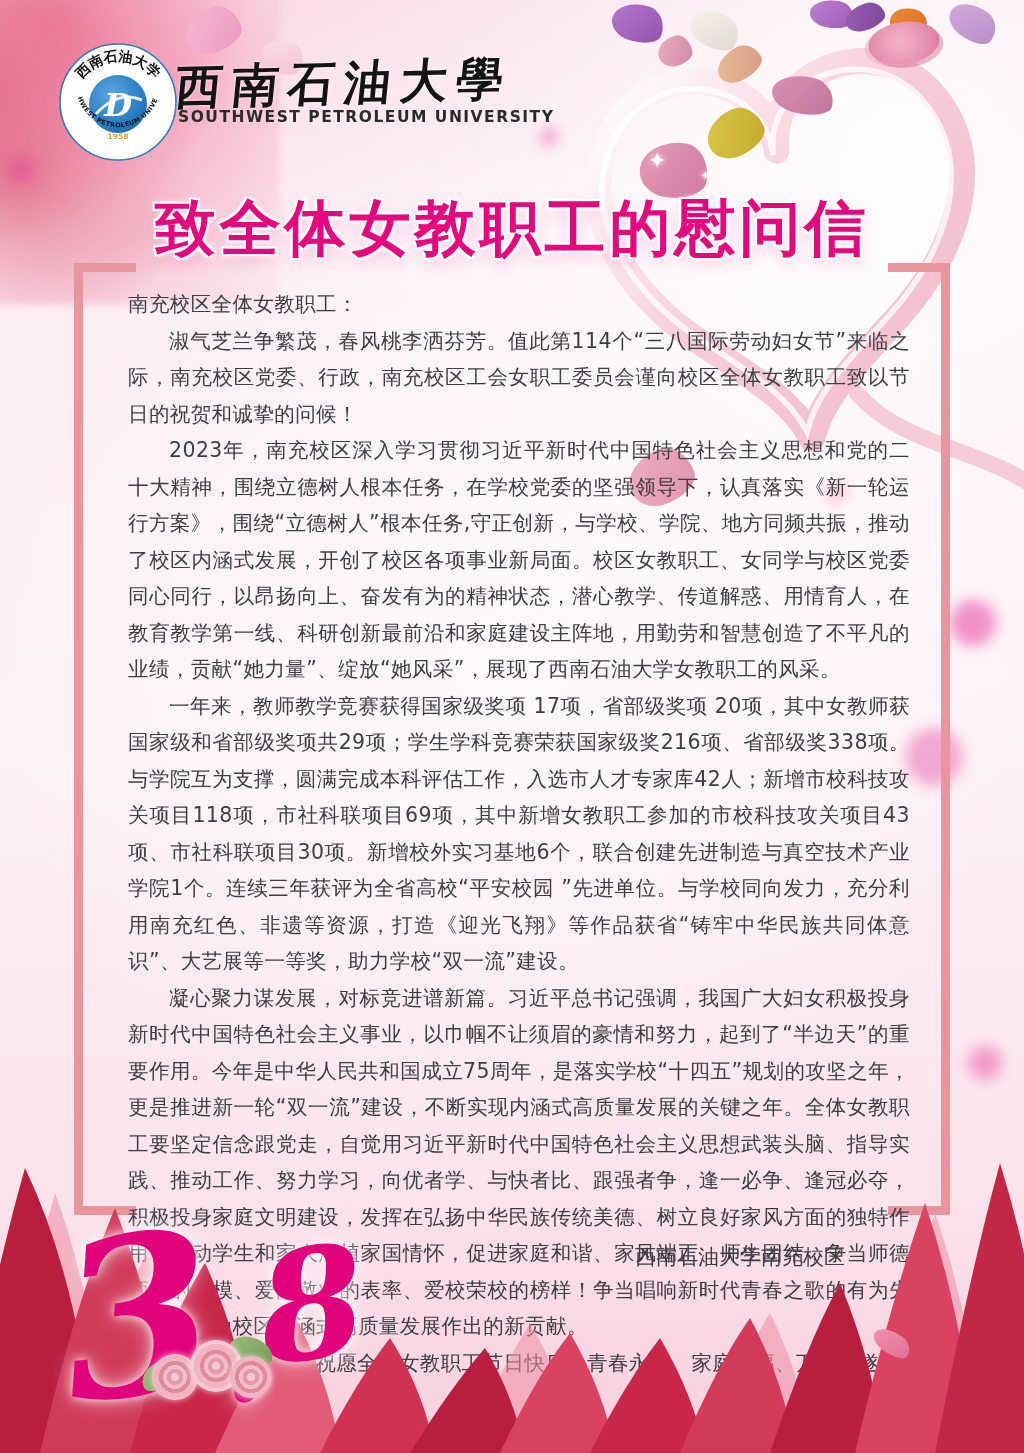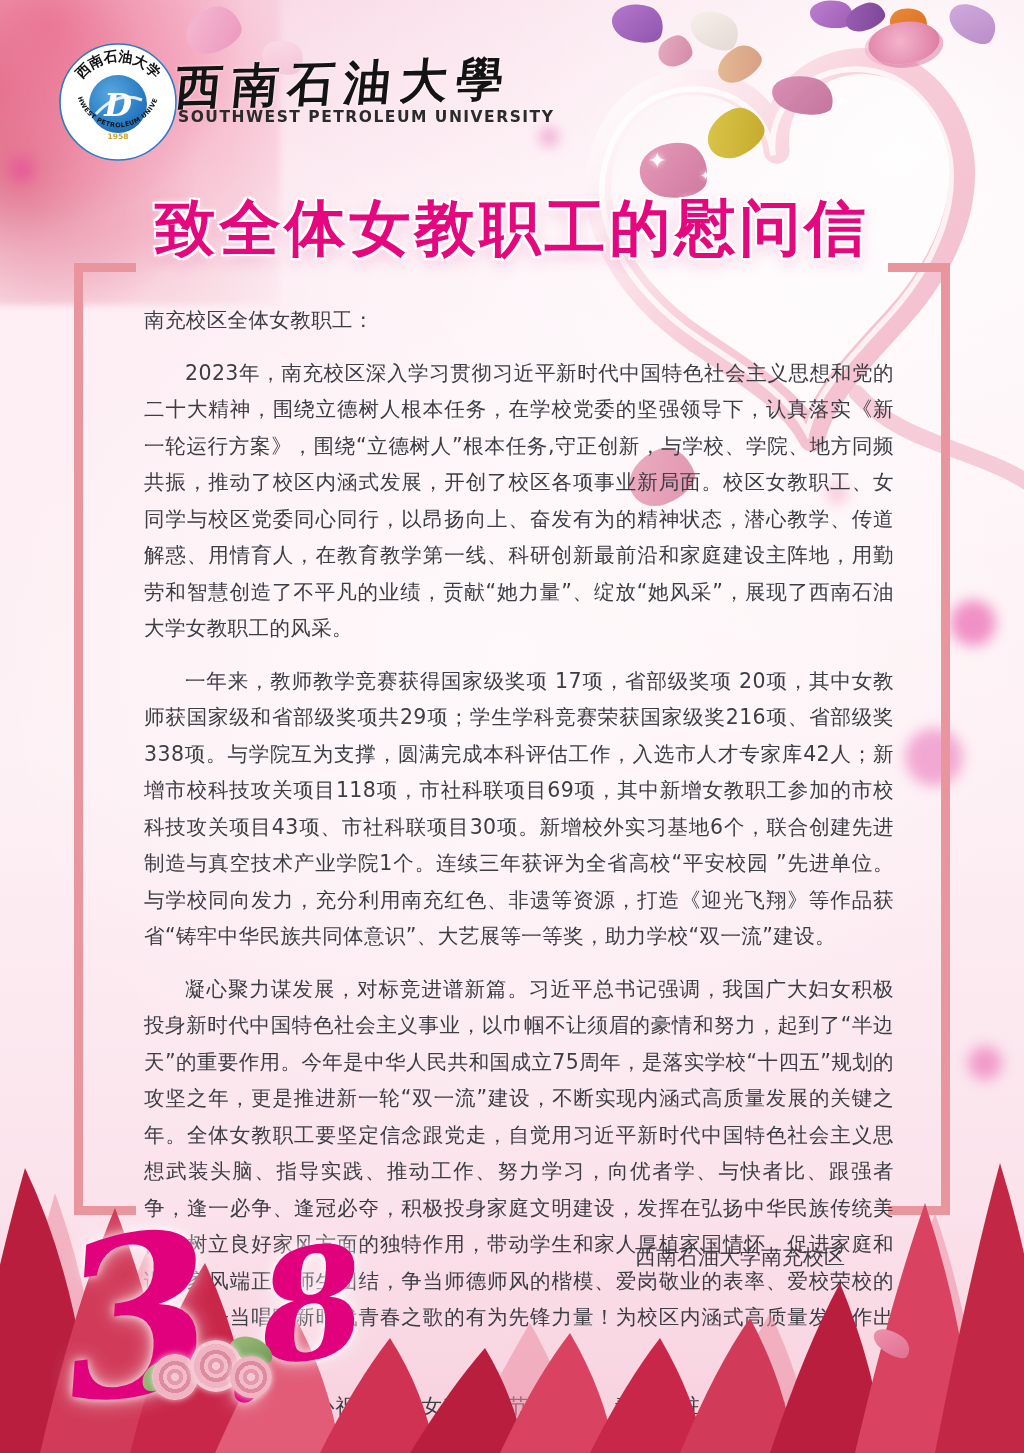--- a/index.html
+++ b/index.html
@@ -29,21 +29,21 @@
   .uni-cn{position:absolute;left:176px;top:52px;z-index:2;font-size:47px;font-weight:900;color:#141414;
     letter-spacing:9px;transform:skewX(-7deg) rotate(-1.5deg);font-family:"DejaVu Serif",serif;
     text-shadow:0 0 3px rgba(255,255,255,.9);}
   .uni-en{position:absolute;left:178px;top:108px;z-index:2;font-size:15.5px;font-weight:bold;color:#2b2b2b;letter-spacing:1.5px;}
   .title{position:absolute;left:0;top:188px;width:1024px;text-align:center;z-index:2;
     font-size:61px;font-weight:700;letter-spacing:4px;color:#e4077e;
     text-shadow:-2px -2px 0 #fff,2px -2px 0 #fff,-2px 2px 0 #fff,2px 2px 0 #fff,0 0 8px #fff,0 6px 16px rgba(228,7,126,.25);}
   
   .letter{position:absolute;left:128px;top:286px;width:782px;z-index:2;
     font-size:20.5px;line-height:36.5px;color:#3d3d44;text-align:justify;letter-spacing:.4px;}
-  .letter p{margin:16px;text-indent:2em;}
+  .letter p{margin:0;text-indent:2em;}
   .letter .salutation{text-indent:0;}
   .sign-block{position:absolute;left:600px;top:1237px;width:280px;text-align:center;z-index:2;
     font-size:21px;color:#3d3d44;line-height:40px;}
   
   .bottom-petals{position:absolute;left:0;bottom:0;width:1024px;height:320px;z-index:3;pointer-events:none;}
   .big-num{position:absolute;left:62px;top:1198px;z-index:4;transform:rotate(-7deg);
     font-family:"DejaVu Serif",serif;font-style:italic;font-weight:bold;color:#e2017c;
     text-shadow:0 0 10px rgba(255,255,255,.85),0 0 22px rgba(255,255,255,.6);pointer-events:none;}
   .big-num .d3{font-size:218px;line-height:1;}
   .big-num .ddot{font-size:130px;line-height:1;vertical-align:-20px;}
@@ -135,20 +135,21 @@
       </text>
     </svg>
   </div>
   <div class="uni-cn">西南石油大學</div>
   <div class="uni-en">SOUTHWEST PETROLEUM UNIVERSITY</div>
 
   <div class="title">致全体女教职工的慰问信</div>
 
   <div class="letter">
     <p class="salutation">南充校区全体女教职工：</p>
+    <p>淑气芝兰争繁茂，春风桃李洒芬芳。值此第114个“三八国际劳动妇女节”来临之际，南充校区党委、行政，南充校区工会女职工委员会谨向校区全体女教职工致以节日的祝贺和诚挚的问候！</p>
     <p>2023年，南充校区深入学习贯彻习近平新时代中国特色社会主义思想和党的二十大精神，围绕立德树人根本任务，在学校党委的坚强领导下，认真落实《新一轮运行方案》，围绕“立德树人”根本任务,守正创新，与学校、学院、地方同频共振，推动了校区内涵式发展，开创了校区各项事业新局面。校区女教职工、女同学与校区党委同心同行，以昂扬向上、奋发有为的精神状态，潜心教学、传道解惑、用情育人，在教育教学第一线、科研创新最前沿和家庭建设主阵地，用勤劳和智慧创造了不平凡的业绩，贡献“她力量”、绽放“她风采”，展现了西南石油大学女教职工的风采。</p>
     <p>一年来，教师教学竞赛获得国家级奖项 17项，省部级奖项 20项，其中女教师获国家级和省部级奖项共29项；学生学科竞赛荣获国家级奖216项、省部级奖338项。与学院互为支撑，圆满完成本科评估工作，入选市人才专家库42人；新增市校科技攻关项目118项，市社科联项目69项，其中新增女教职工参加的市校科技攻关项目43项、市社科联项目30项。新增校外实习基地6个，联合创建先进制造与真空技术产业学院1个。连续三年获评为全省高校“平安校园 ”先进单位。与学校同向发力，充分利用南充红色、非遗等资源，打造《迎光飞翔》等作品获省“铸牢中华民族共同体意识”、大艺展等一等奖，助力学校“双一流”建设。</p>
     <p>凝心聚力谋发展，对标竞进谱新篇。习近平总书记强调，我国广大妇女积极投身新时代中国特色社会主义事业，以巾帼不让须眉的豪情和努力，起到了“半边天”的重要作用。今年是中华人民共和国成立75周年，是落实学校“十四五”规划的攻坚之年，更是推进新一轮“双一流”建设，不断实现内涵式高质量发展的关键之年。全体女教职工要坚定信念跟党走，自觉用习近平新时代中国特色社会主义思想武装头脑、指导实践、推动工作、努力学习，向优者学、与快者比、跟强者争，逢一必争、逢冠必夺，积极投身家庭文明建设，发挥在弘扬中华民族传统美德、树立良好家风方面的独特作用，带动学生和家人厚植家国情怀，促进家庭和谐、家风端正、师生团结，争当师德师风的楷模、爱岗敬业的表率、爱校荣校的榜样！争当唱响新时代青春之歌的有为先锋力量！为校区内涵式高质量发展作出的新贡献。</p>
     <p>最后，再次衷心祝愿全体女教职工节日快乐、青春永驻、家庭幸福、万事顺遂！</p>
   </div>
 
   <div class="sign-block">
     <div>西南石油大学南充校区</div>
   </div>
 

